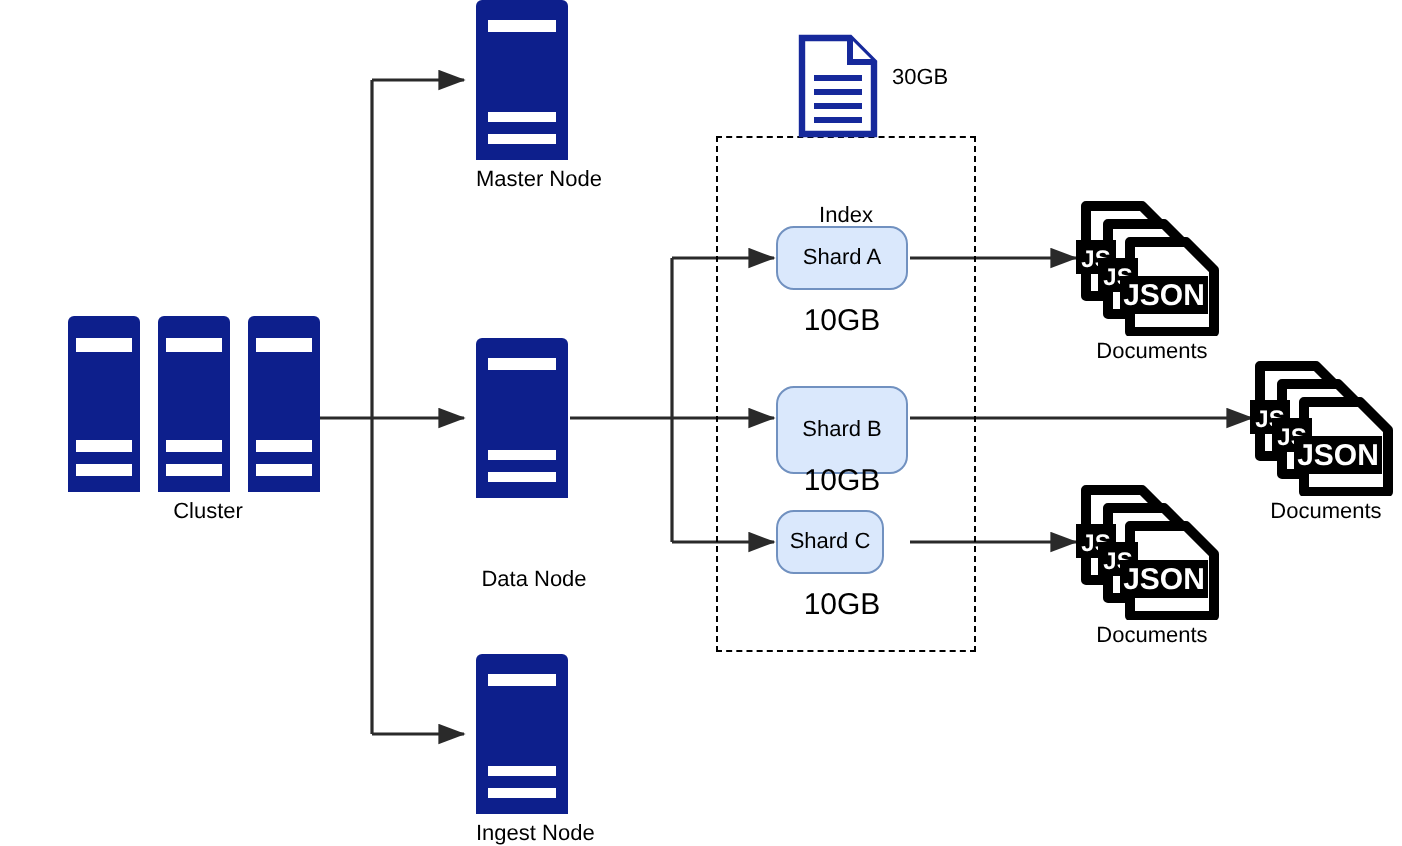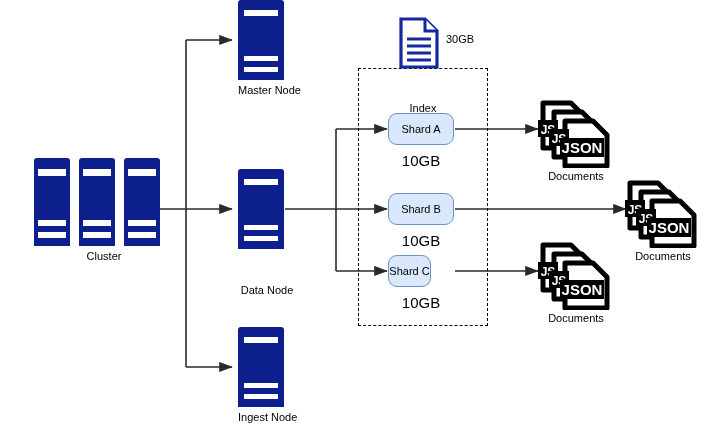--- a/index.html
+++ b/index.html
@@ -194,26 +194,26 @@
     </svg>
   </div>
   <div class="size-tag" style="left:446px; top:33px;">30GB</div>
   <div class="index-caption" style="left:358px; top:78px; width:130px;">Index</div>
 
   <div class="shard" style="left:388px; top:113px; width:66px; height:32px;">
     <span>Shard A</span>
   </div>
   <div class="sublabel" style="left:388px; top:152px; width:66px;">10GB</div>
 
-  <div class="shard" style="left:388px; top:193px; width:66px; height:32px;align-items:center;">
+  <div class="shard" style="left:388px; top:193px; width:66px; height:44px;align-items:center;">
     <span>Shard B</span>
   </div>
   <div class="sublabel" style="left:388px; top:232px; width:66px;">10GB</div>
 
-  <div class="shard" style="left:388px; top:255px; width:43px; height:32px;">
+  <div class="shard" style="left:388px; top:255px; width:54px; height:32px;">
     <span>Shard C</span>
   </div>
   <div class="sublabel" style="left:388px; top:294px; width:66px;">10GB</div>
 
   <div class="json-stack" style="left:538px; top:98px; width:76px; height:86px;">
     <svg viewBox="0 0 76 70" width="76" height="70" xmlns="http://www.w3.org/2000/svg">
       <g fill="none" stroke="#000000" stroke-width="5" stroke-linejoin="round">
         <path d="M5,5 L33,5 L47,19 L47,50 L5,50 Z"></path>
         <path d="M16,14 L44,14 L58,28 L58,59 L16,59 Z" fill="#ffffff"></path>
         <path d="M27,23 L55,23 L69,37 L69,68 L27,68 Z" fill="#ffffff"></path>

